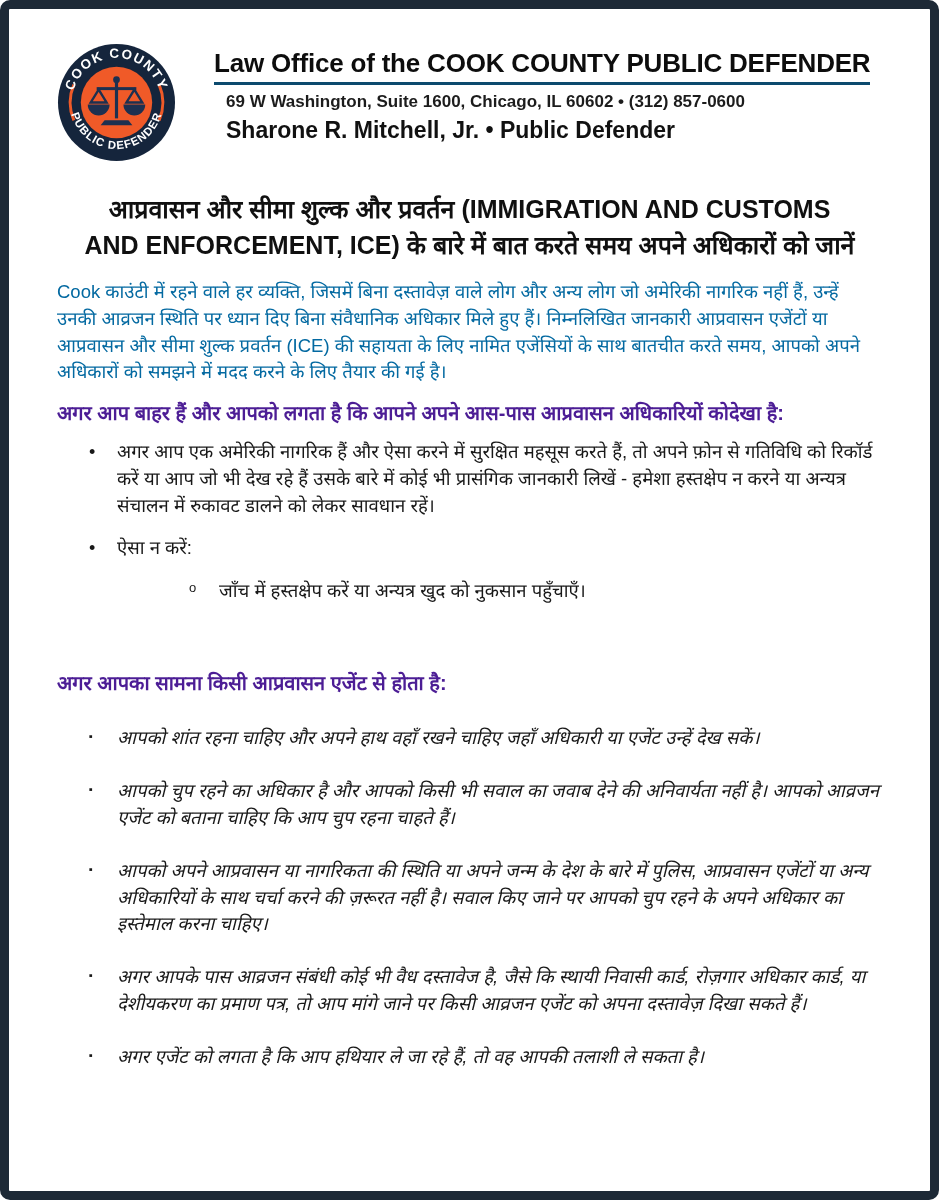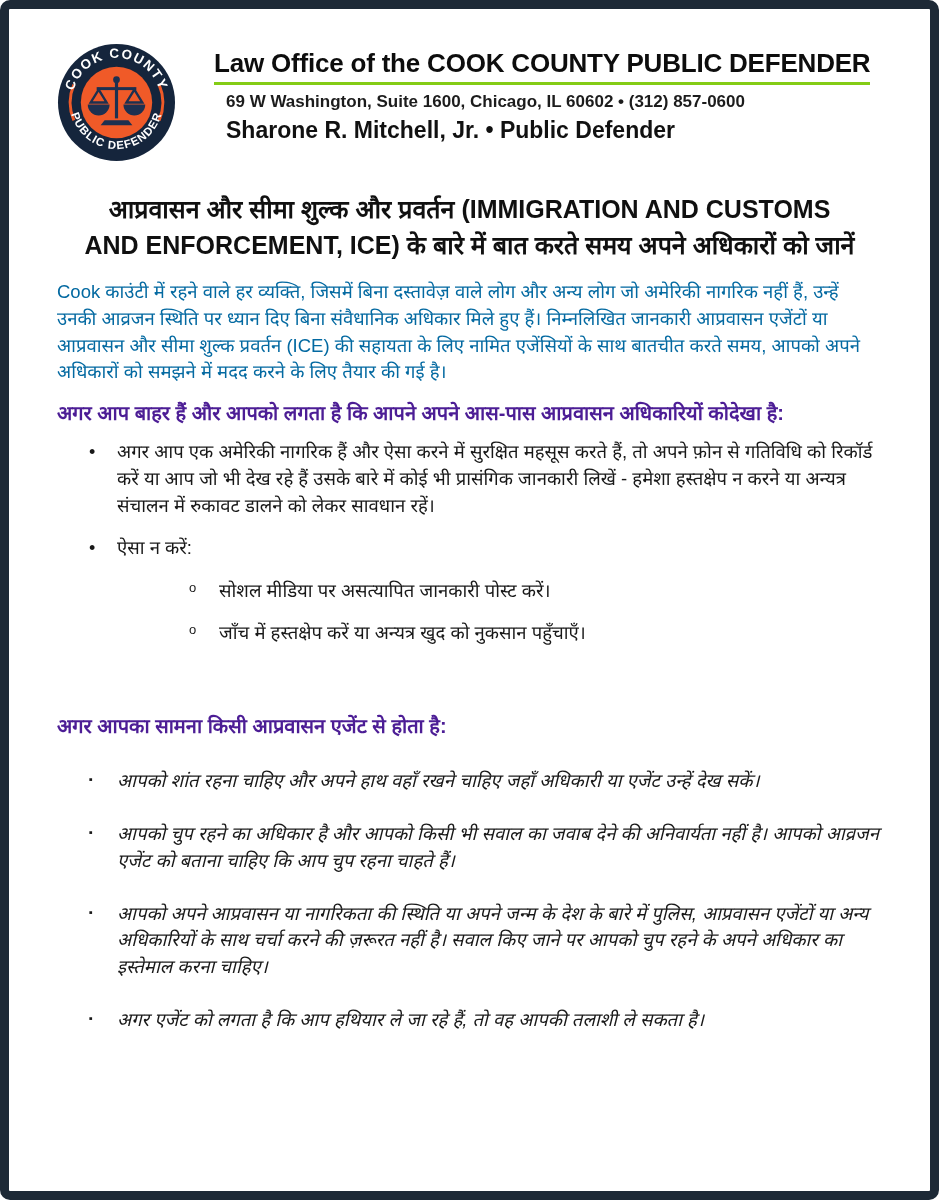--- a/index.html
+++ b/index.html
@@ -17,21 +17,21 @@
   .inner { padding:34px 48px 0 48px; }
 
   
   .header { display:flex; align-items:flex-start; gap:38px; }
   .logo-wrap { width:119px; height:119px; flex:0 0 auto; }
   .header-text { padding-top:6px; }
   .org-title {
     font-size:26px; font-weight:700; color:#0d0d0d;
     letter-spacing:-0.2px;
     display:inline-block;
-    border-bottom:3px solid #84cc16;
+    border-bottom:3px solid #0c4a6e;
     padding-bottom:3px;
     line-height:1.15;
   }
   .org-address {
     font-size:17px; font-weight:600; color:#1c1c1c;
     margin-top:7px; padding-left:12px;
   }
   .org-official {
     font-size:23px; font-weight:700; color:#111;
     margin-top:5px; padding-left:12px;
@@ -132,41 +132,41 @@
 
     <h2 class="section-heading">अगर आप बाहर हैं और आपको लगता है कि आपने अपने आस-पास आप्रवासन अधिकारियों कोदेखा है:</h2>
     <ul class="lvl1">
       <li>
         <span>अगर आप एक अमेरिकी नागरिक हैं और ऐसा करने में सुरक्षित महसूस करते हैं, तो अपने फ़ोन से गतिविधि को रिकॉर्ड करें या आप जो भी देख रहे हैं उसके बारे में कोई भी प्रासंगिक जानकारी लिखें - हमेशा हस्तक्षेप न करने या अन्यत्र संचालन में रुकावट डालने को लेकर सावधान रहें।</span>
       </li>
       <li>
         <span>ऐसा न करें:</span>
         <ul class="lvl2">
           <li>
-            <span>सोशल मीडिया पर असत्यापित जानकारी पोस्ट करें।</span>
-          </li>
-          <li>
             <span>जाँच में हस्तक्षेप करें या अन्यत्र खुद को नुकसान पहुँचाएँ।</span>
           </li>
         </ul>
       </li>
     </ul>
 
     <div class="gap-before-sec2"></div>
 
     <h2 class="section-heading">अगर आपका सामना किसी आप्रवासन एजेंट से होता है:</h2>
     <ul class="lvl1 sec2 sec2-list">
       <li>
         <span>आपको शांत रहना चाहिए और अपने हाथ वहाँ रखने चाहिए जहाँ अधिकारी या एजेंट उन्हें देख सकें।</span>
       </li>
       <li>
         <span>आपको चुप रहने का अधिकार है और आपको किसी भी सवाल का जवाब देने की अनिवार्यता नहीं है। आपको आव्रजन एजेंट को बताना चाहिए कि आप चुप रहना चाहते हैं।</span>
       </li>
       <li>
         <span>आपको अपने आप्रवासन या नागरिकता की स्थिति या अपने जन्म के देश के बारे में पुलिस, आप्रवासन एजेंटों या अन्य अधिकारियों के साथ चर्चा करने की ज़रूरत नहीं है। सवाल किए जाने पर आपको चुप रहने के अपने अधिकार का इस्तेमाल करना चाहिए।</span>
       </li>
       <li>
+        <span>अगर आपके पास आव्रजन संबंधी कोई भी वैध दस्तावेज है, जैसे कि स्थायी निवासी कार्ड, रोज़गार अधिकार कार्ड, या देशीयकरण का प्रमाण पत्र, तो आप मांगे जाने पर किसी आव्रजन एजेंट को अपना दस्तावेज़ दिखा सकते हैं।</span>
+      </li>
+      <li>
         <span>अगर एजेंट को लगता है कि आप हथियार ले जा रहे हैं, तो वह आपकी तलाशी ले सकता है।</span>
       </li>
     </ul>
 
   </div>
 </div>
 
 </body></html>

